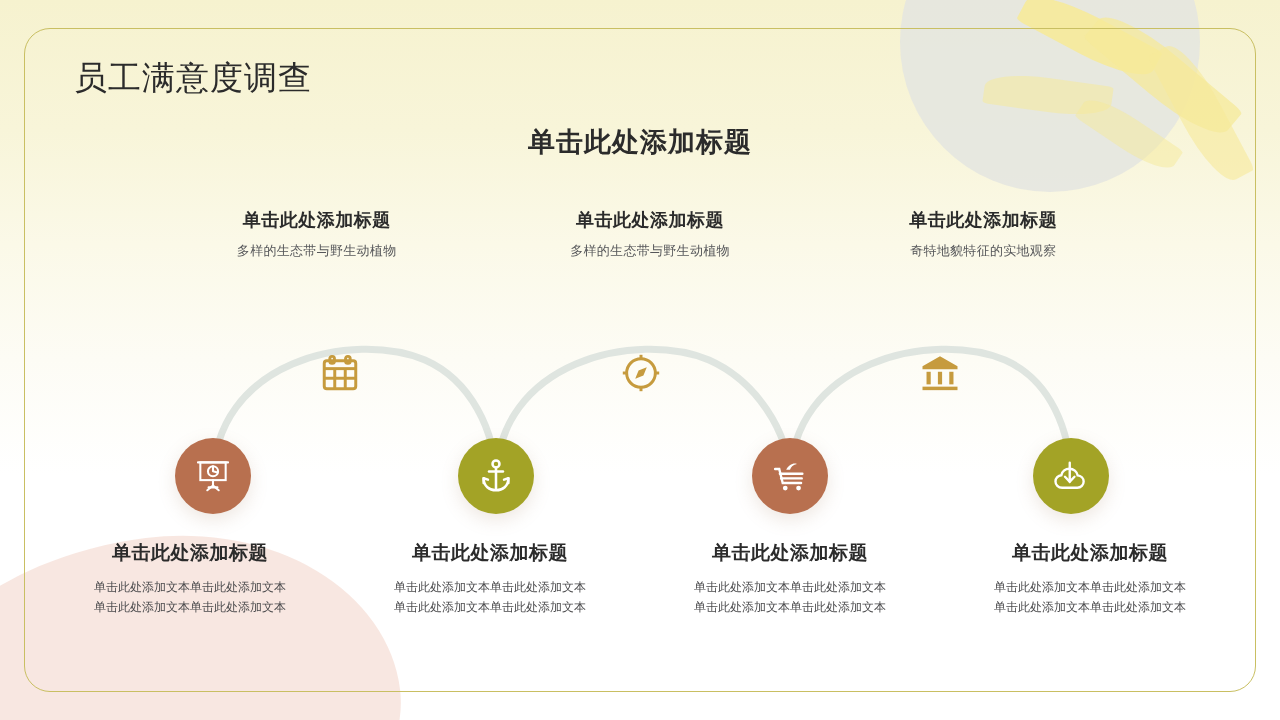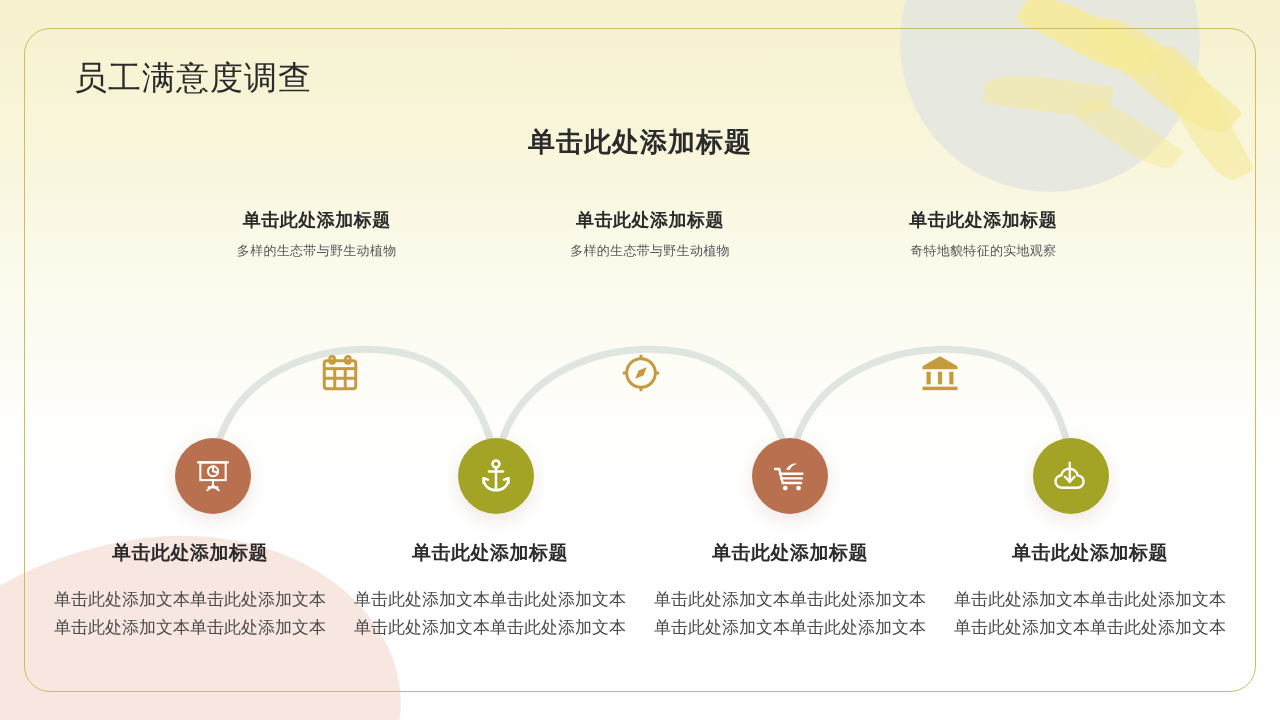--- a/index.html
+++ b/index.html
@@ -76,21 +76,21 @@
   .node svg{width:38px;height:38px;display:block;}
   #node-1{left:175px;top:438px;background:#b8704f;}
   #node-2{left:458px;top:438px;background:#a3a326;}
   #node-3{left:752px;top:438px;background:#b8704f;}
   #node-4{left:1033px;top:438px;background:#a3a326;}
 
   
   #bottom-row{position:absolute;left:40px;top:540px;width:1200px;display:flex;}
   .bot-col{flex:1;text-align:center;padding:0 6px;box-sizing:border-box;}
   .bot-col .b-title{font-size:19px;font-weight:bold;color:#2b2b2b;letter-spacing:.5px;}
-  .bot-col .b-body{font-size:17px;color:#4a4a4c;margin-top:20px;line-height:1.65;}
+  .bot-col .b-body{font-size:12px;color:#4a4a4c;margin-top:12px;line-height:1.65;}
 </style>
 </head>
 <body>
 
 <div id="slide">
 
   <div class="deco" id="gray-circle"></div>
   <div class="deco leaf" id="leaf-1"></div>
   <div class="deco leaf" id="leaf-4"></div>
   <div class="deco leaf" id="leaf-2"></div>

